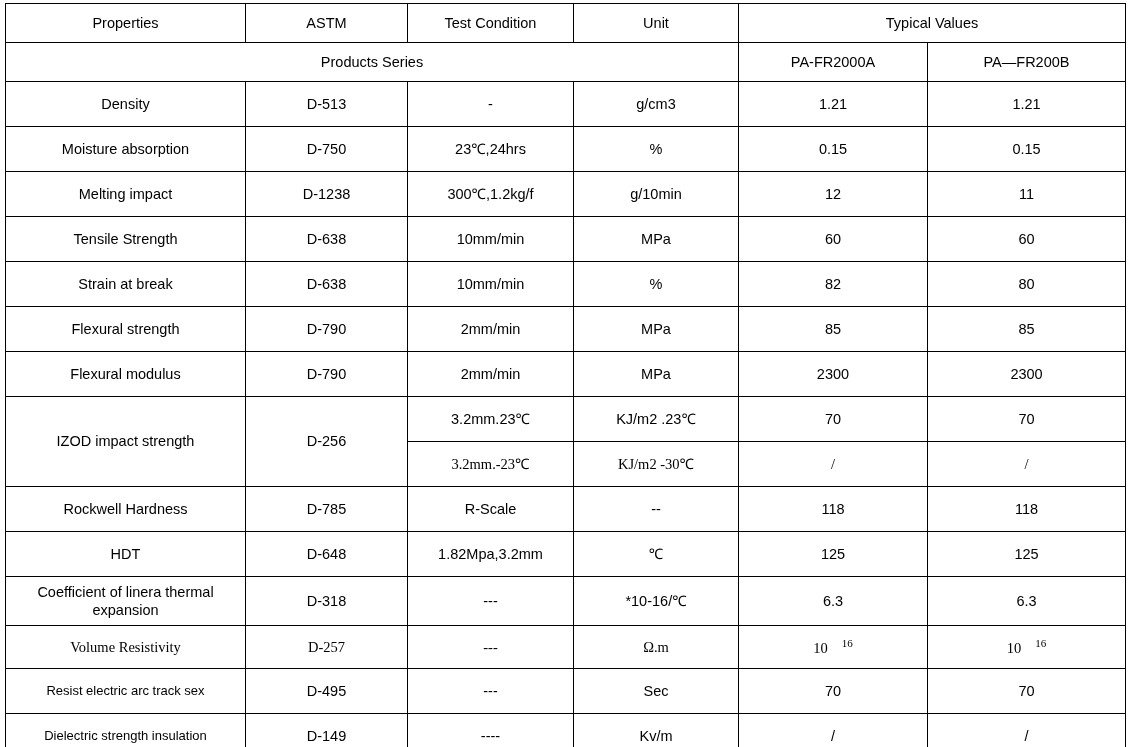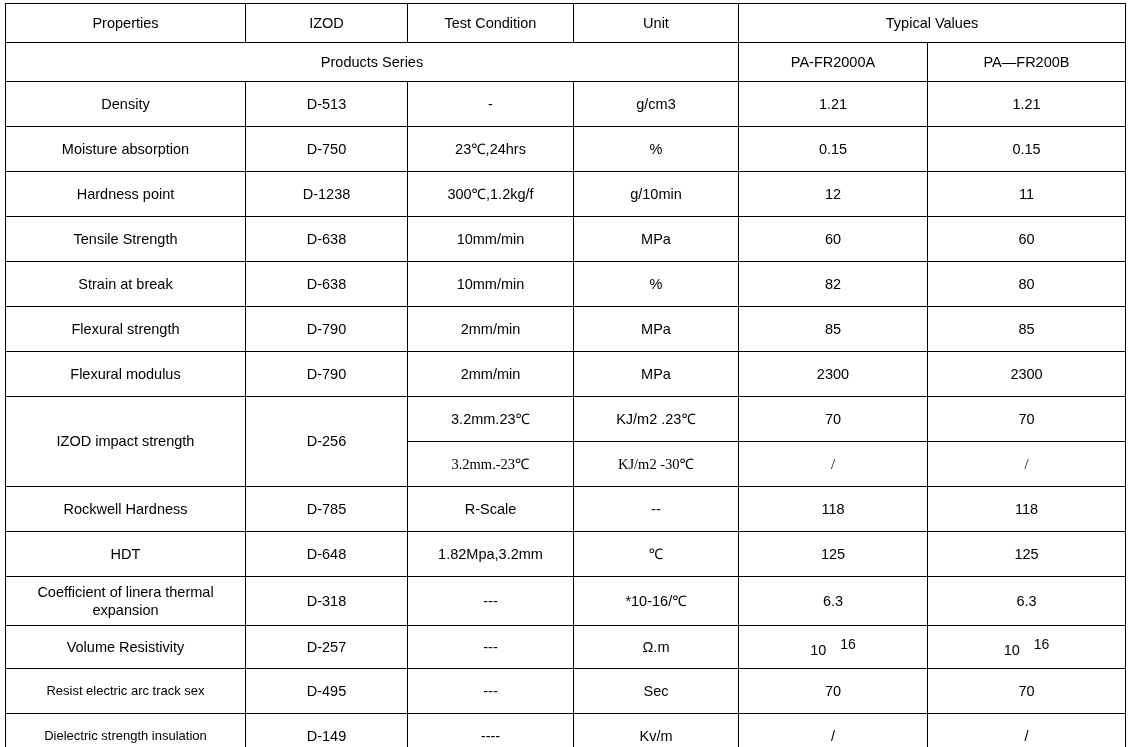--- a/index.html
+++ b/index.html
@@ -42,42 +42,42 @@
   col.c-unit { width: 165px; }
   col.c-v1   { width: 189px; }
   col.c-v2   { width: 198px; }
 
   tr.r-head td { height: 32px; }
   tr.r-series td { height: 32px; text-align: center; }
   tr.r-data td { height: 38px; }
   tr.r-izod-a td { height: 38px; }
   tr.r-izod-b td { height: 38px; font-family: Liberation Serif, serif; }
   tr.r-tall td { height: 42px; }
-  tr.r-small td { height: 36px; }
+  tr.r-small td { height: 36px; font-family: Liberation Serif, serif; }
 
   .small-txt { font-size: 13px; }
-  sup { font-size: 14px; vertical-align: super; margin-left: 14px; }
+  sup { font-size: 11px; vertical-align: super; margin-left: 14px; }
 </style>
 </head>
 <body>
 
 <div id="sheet">
   <table class="spec">
     <colgroup>
       <col class="c-prop">
         <col class="c-astm">
         <col class="c-cond">
       <col class="c-unit">
         <col class="c-v1">
         <col class="c-v2">
     </colgroup>
     <tbody>
       <tr class="r-head">
         <td>Properties</td>
-        <td>IZOD</td>
+        <td>ASTM</td>
         <td>Test Condition</td>
         <td>Unit</td>
         <td colspan="2">Typical Values</td>
       </tr>
 
       <tr class="r-series">
         <td colspan="4">Products Series</td>
         <td>PA-FR2000A</td>
         <td>PA—FR200B</td>
       </tr>
@@ -92,21 +92,21 @@
       </tr>
       <tr class="r-data">
         <td>Moisture absorption</td>
         <td>D-750</td>
         <td>23℃,24hrs</td>
         <td>%</td>
         <td>0.15</td>
         <td>0.15</td>
       </tr>
       <tr class="r-data">
-        <td>Hardness point</td>
+        <td>Melting impact</td>
         <td>D-1238</td>
         <td>300℃,1.2kg/f</td>
         <td>g/10min</td>
         <td>12</td>
         <td>11</td>
       </tr>
       <tr class="r-data">
         <td>Tensile Strength</td>
         <td>D-638</td>
         <td>10mm/min</td>

